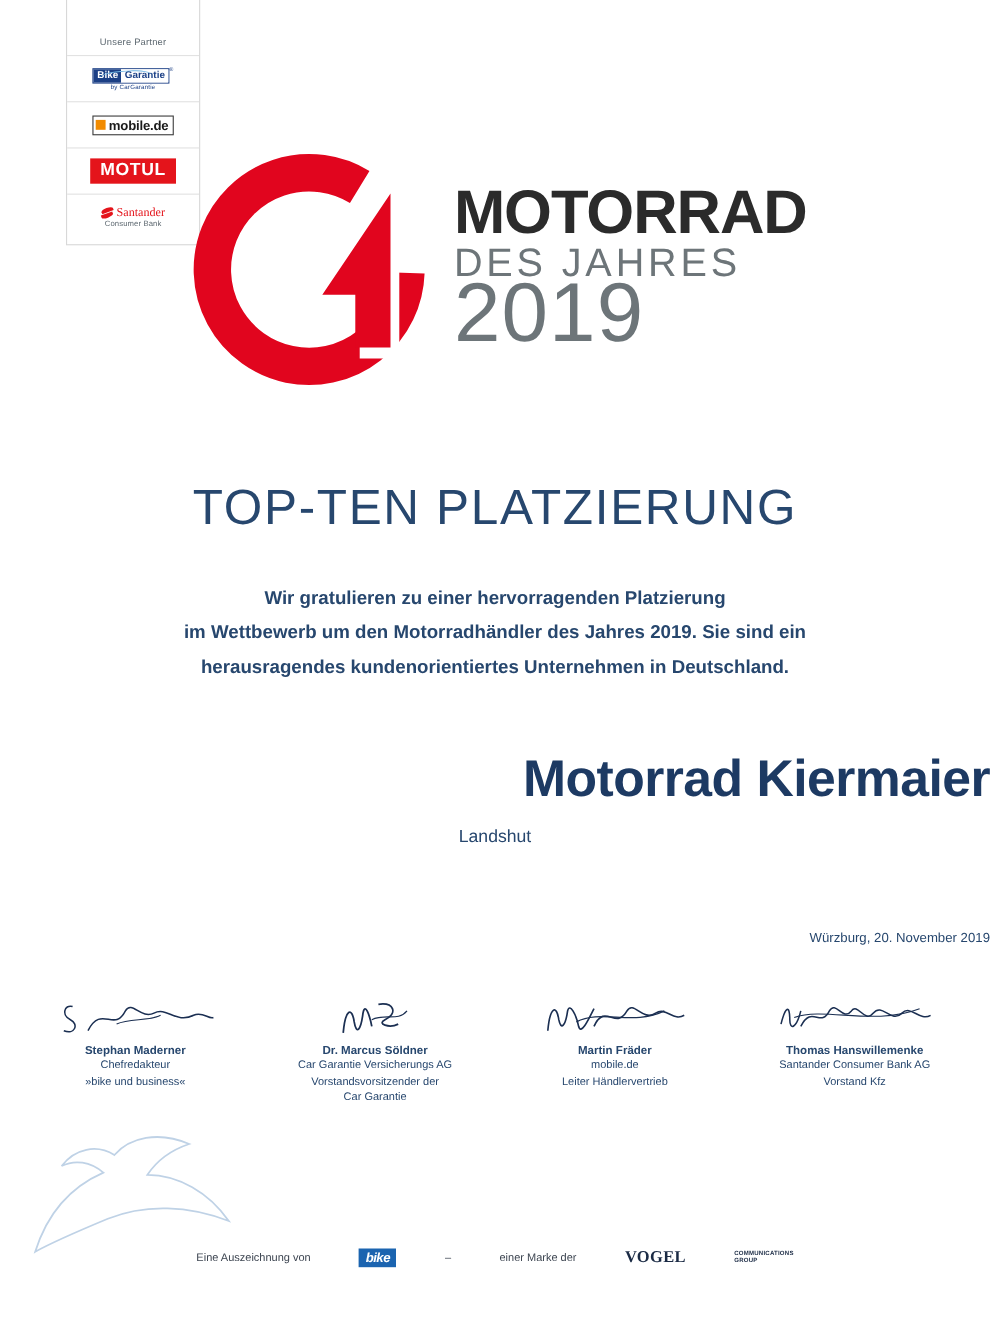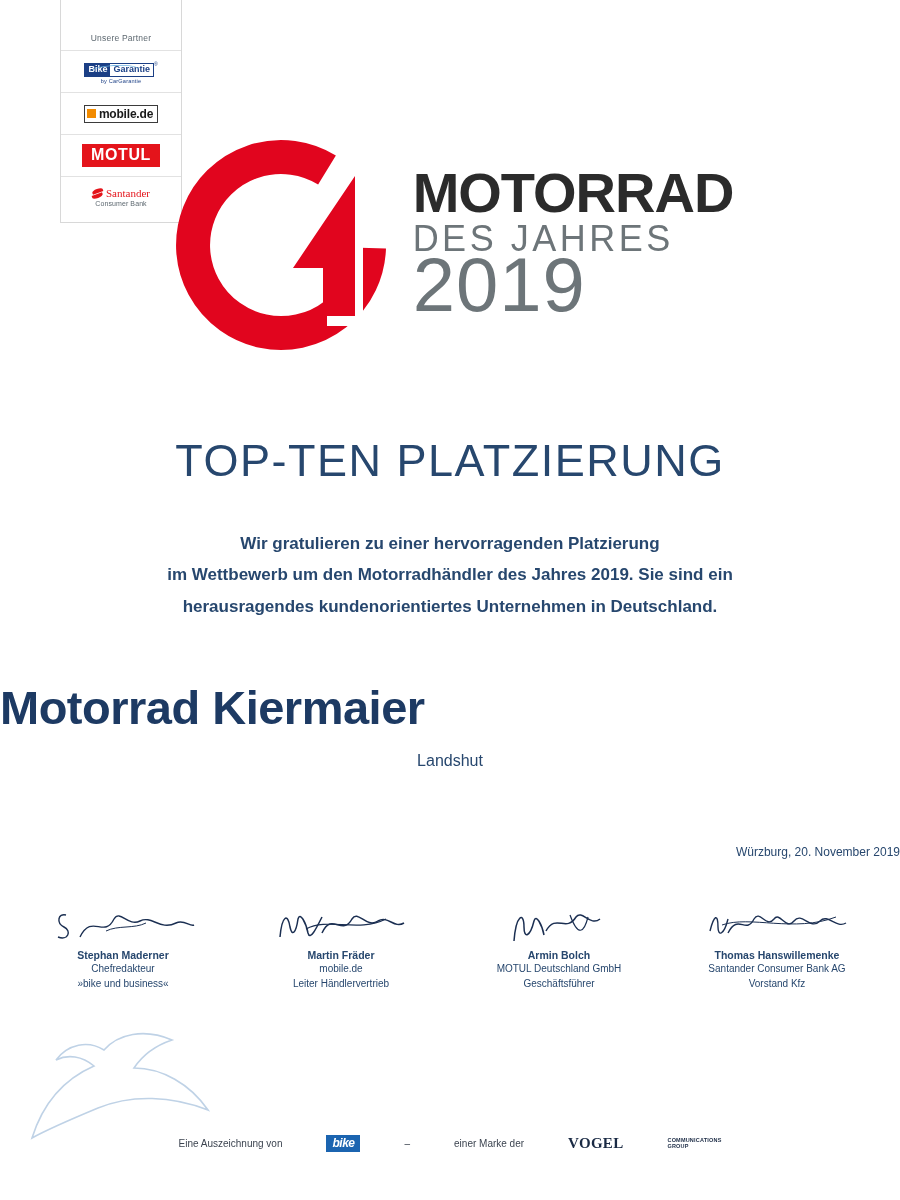--- a/index.html
+++ b/index.html
@@ -216,21 +216,21 @@
     text-align: center;
     font-size: 17px;
     color: #27476e;
     line-height: 1.85;
     font-weight: 600;
   }
   .winner {
     position: absolute;
     top: 680px;
     width: 900px;
-    text-align: left;
+    text-align: right;
     font-size: 47px;
     font-weight: bold;
     color: #1d3a63;
     letter-spacing: -.5px;
   }
   .city {
     position: absolute;
     top: 752px;
     width: 900px;
     text-align: center;
@@ -403,46 +403,47 @@
         <path d="M18 8 C 10 6, 8 16, 16 20 C 24 24, 20 34, 10 30" fill="none" stroke="#1b2f52" stroke-width="1.4"></path>
         <path d="M32 30 C 44 6, 56 32, 66 12 C 72 2, 80 20, 92 14 C 104 8, 112 24, 128 16 C 136 12, 142 20, 146 18" fill="none" stroke="#1b2f52" stroke-width="1.4"></path>
         <path d="M58 24 C 70 18, 86 22, 98 16" fill="none" stroke="#1b2f52" stroke-width="1"></path>
       </svg>
     </div>
     <div class="sig-name">Stephan Maderner</div>
     <div class="sig-role">Chefredakteur</div>
     <div class="sig-role">»bike und business«</div>
   </div>
 
+  <div class="sig-col">
+    <div class="sig-mark">
+      <svg width="150" height="40" viewBox="0 0 150 40">
+        <path d="M46 32 C 48 10, 54 8, 56 22 C 58 34, 62 30, 64 14 C 66 4, 70 16, 72 26" fill="none" stroke="#1b2f52" stroke-width="1.6"></path>
+        <path d="M78 6 C 92 4, 96 14, 84 20 C 76 24, 88 28, 96 24" fill="none" stroke="#1b2f52" stroke-width="1.6"></path>
+        <path d="M72 20 C 84 14, 96 22, 104 12" fill="none" stroke="#1b2f52" stroke-width="1.1"></path>
+      </svg>
+    </div>
+    <div class="sig-name">Dr. Marcus Söldner</div>
+    <div class="sig-role">Car Garantie Versicherungs AG</div>
+    <div class="sig-role">Vorstandsvorsitzender der</div>
+    <div class="sig-role">Car Garantie</div>
+  </div>
 
   <div class="sig-col">
     <div class="sig-mark">
       <svg width="150" height="40" viewBox="0 0 150 40">
         <path d="M14 30 C 16 8, 22 6, 24 20 C 26 30, 30 26, 32 12 C 34 4, 40 16, 42 26 C 44 34, 50 22, 56 10" fill="none" stroke="#1b2f52" stroke-width="1.5"></path>
         <path d="M56 26 C 66 4, 76 30, 86 12 C 92 2, 100 22, 112 14 C 122 8, 128 22, 138 16" fill="none" stroke="#1b2f52" stroke-width="1.5"></path>
         <path d="M40 22 C 62 10, 92 26, 120 12" fill="none" stroke="#1b2f52" stroke-width="1.1"></path>
       </svg>
     </div>
     <div class="sig-name">Martin Fräder</div>
     <div class="sig-role">mobile.de</div>
     <div class="sig-role">Leiter Händlervertrieb</div>
   </div>
 
-  <div class="sig-col">
-    <div class="sig-mark">
-      <svg width="150" height="40" viewBox="0 0 150 40">
-        <path d="M30 34 C 32 8, 40 4, 40 20 C 40 32, 46 30, 50 14 C 52 6, 58 18, 60 28" fill="none" stroke="#1b2f52" stroke-width="1.5"></path>
-        <path d="M62 24 C 72 6, 82 26, 92 10 C 98 2, 106 20, 116 12" fill="none" stroke="#1b2f52" stroke-width="1.5"></path>
-        <path d="M86 8 C 94 30, 100 26, 104 10" fill="none" stroke="#1b2f52" stroke-width="1.2"></path>
-      </svg>
-    </div>
-    <div class="sig-name">Armin Bolch</div>
-    <div class="sig-role">MOTUL Deutschland GmbH</div>
-    <div class="sig-role">Geschäftsführer</div>
-  </div>
 
   <div class="sig-col">
     <div class="sig-mark">
       <svg width="150" height="40" viewBox="0 0 150 40">
         <path d="M8 24 C 12 8, 16 6, 16 20 C 16 30, 22 28, 26 12" fill="none" stroke="#1b2f52" stroke-width="1.4"></path>
         <path d="M26 26 C 36 6, 44 28, 52 12 C 58 2, 64 22, 72 12 C 78 4, 84 24, 92 14 C 100 4, 108 24, 118 14 C 126 6, 134 22, 144 16" fill="none" stroke="#1b2f52" stroke-width="1.4"></path>
         <path d="M20 18 C 48 8, 92 26, 134 10" fill="none" stroke="#1b2f52" stroke-width="1"></path>
       </svg>
     </div>
     <div class="sig-name">Thomas Hanswillemenke</div>

